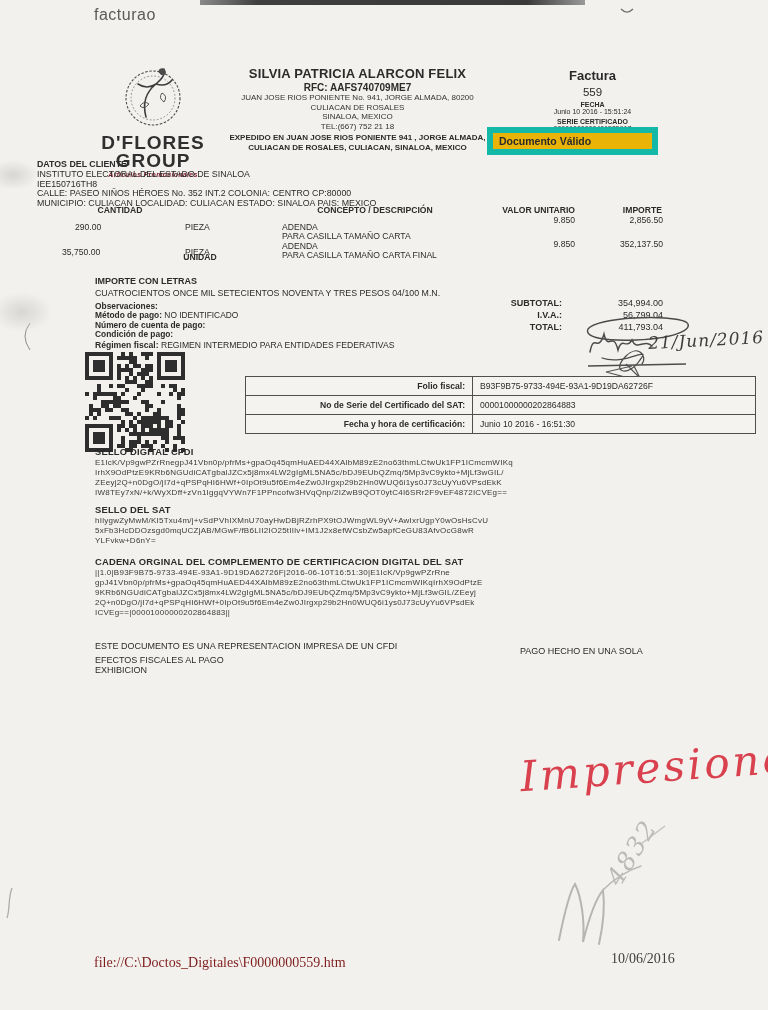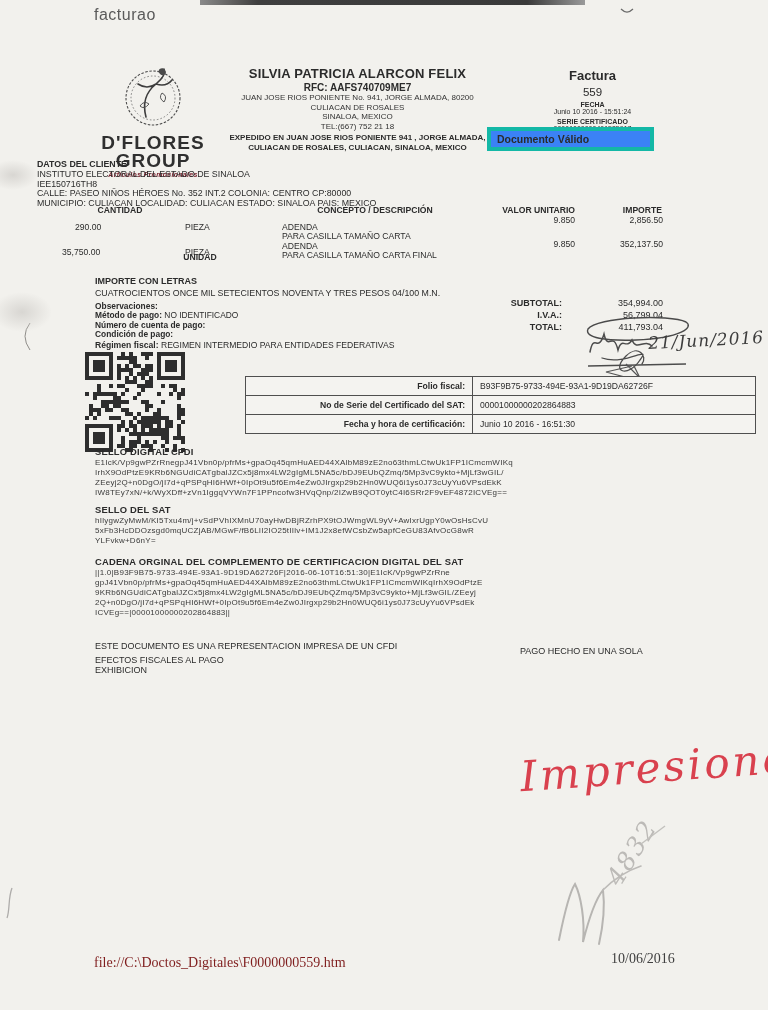--- a/index.html
+++ b/index.html
@@ -27,22 +27,22 @@
   .issuer .rfc{font-size:10px; font-weight:bold; margin-top:1px;}
   .issuer .addr{font-size:8px; line-height:9.5px; color:#333;}
   .expedido{position:absolute; left:225px; top:133px; width:265px; text-align:center; font-size:8px; font-weight:bold; line-height:10px;}
 
   
   .inv{position:absolute; left:525px; top:68px; width:135px; text-align:center;}
   .inv .title{font-size:13px; font-weight:bold;}
   .inv .num{font-size:11.5px; margin-top:3px;}
   .inv .lbl{font-size:7px; font-weight:bold; margin-top:3px;}
   .inv .val{font-size:7px;}
-  .badge{position:absolute; left:487px; top:127px; width:147px; border:4px solid #14b8a6;
-    background:#3b82f6; font-size:10.5px; font-weight:bold; padding:2px 6px; text-align:left;}
+  .badge{position:absolute; left:487px; top:127px; width:147px; border:6px solid #14b8a6;
+    background:#eab308; font-size:10.5px; font-weight:bold; padding:2px 6px; text-align:left;}
 
   
   .client{position:absolute; left:37px; top:160px; font-size:8.8px; line-height:9.8px;}
   .client .h{font-weight:bold;}
 
   
   .it{position:absolute; font-size:8.6px;}
   .hdr{font-weight:bold;}
 
   

